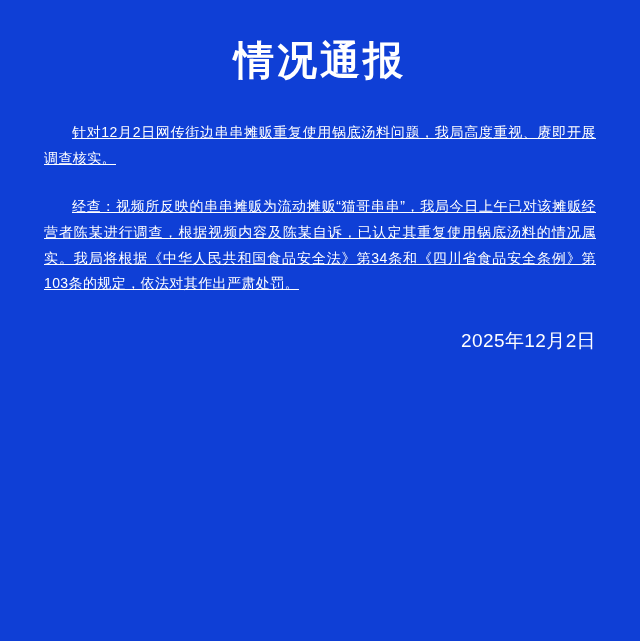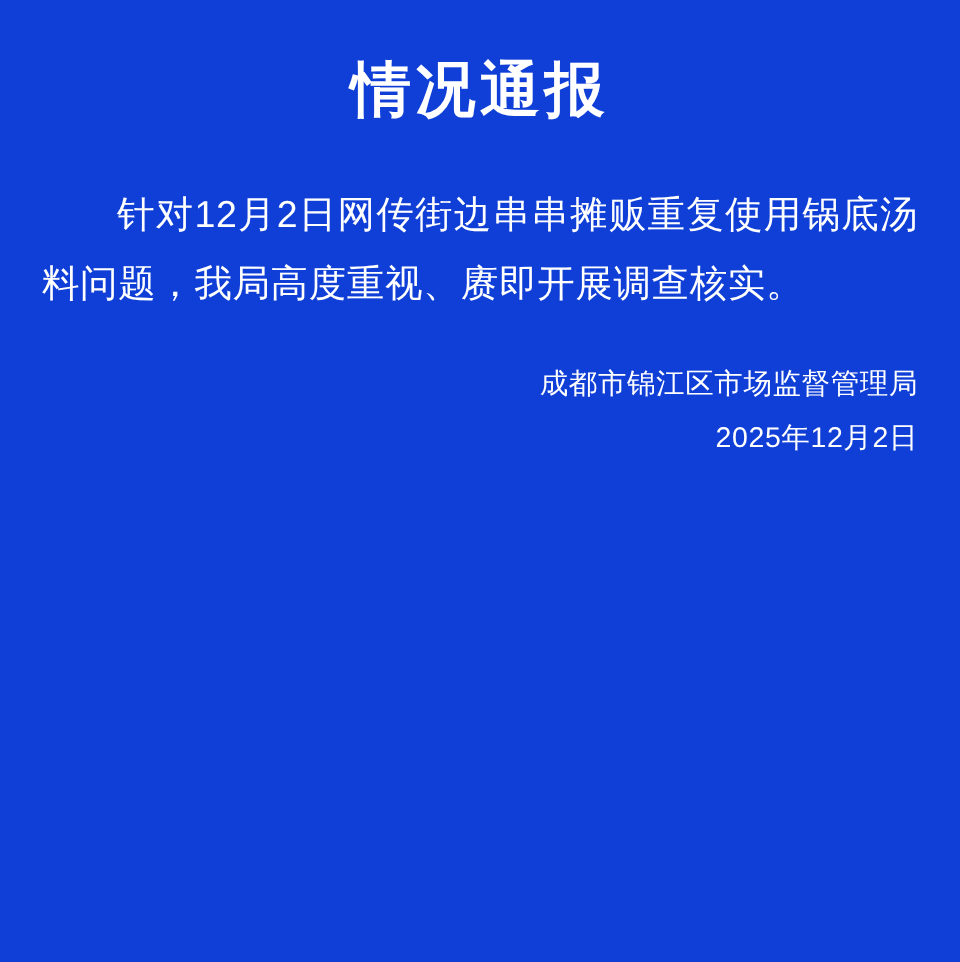--- a/index.html
+++ b/index.html
@@ -12,44 +12,45 @@
     background: #0f3fd6;
     font-family: "Liberation Sans", sans-serif;
     overflow: hidden;
   }
   .poster {
     position: relative;
     width: 640px;
     height: 618px;
     box-sizing: border-box;
     background: #0f3fd6;
-    padding: 0 28px;
+    padding: 0 44px;
   }
   .title {
     margin: 0;
     padding-top: 34px;
     text-align: center;
     color: #ffffff;
     font-size: 40px;
     font-weight: bold;
     letter-spacing: 3px;
     line-height: 1.3;
   }
   .body-block {
     margin-top: 34px;
   }
   .para {
     color: #ffffff;
-    font-size: 25px;
+    font-size: 14px;
     line-height: 1.85;
     text-align: justify;
     text-justify: inter-ideograph;
     text-indent: 2em;
     margin: 0 0 22px 0;
     letter-spacing: 0.4px;
+    text-decoration: underline;
   }
   .signature {
     margin-top: 26px;
     text-align: right;
     color: #ffffff;
     font-size: 19px;
     line-height: 1.9;
     letter-spacing: 0.4px;
   }
   .sign-line {
@@ -61,20 +62,20 @@
 </style>
 </head>
 <body>
 
 <div class="poster">
 
   <h1 class="title">情况通报</h1>
 
   <div class="body-block">
     <p class="para">针对12月2日网传街边串串摊贩重复使用锅底汤料问题，我局高度重视、赓即开展调查核实。</p>
+    <p class="para">经查：视频所反映的串串摊贩为流动摊贩“猫哥串串”，我局今日上午已对该摊贩经营者陈某进行调查，根据视频内容及陈某自诉，已认定其重复使用锅底汤料的情况属实。我局将根据《中华人民共和国食品安全法》第34条和《四川省食品安全条例》第103条的规定，依法对其作出严肃处罚。</p>
   </div>
 
   <div class="signature">
-    <span class="sign-line">成都市锦江区市场监督管理局</span>
     <span class="date-line">2025年12月2日</span>
   </div>
 
 </div>
 
 </body></html>

